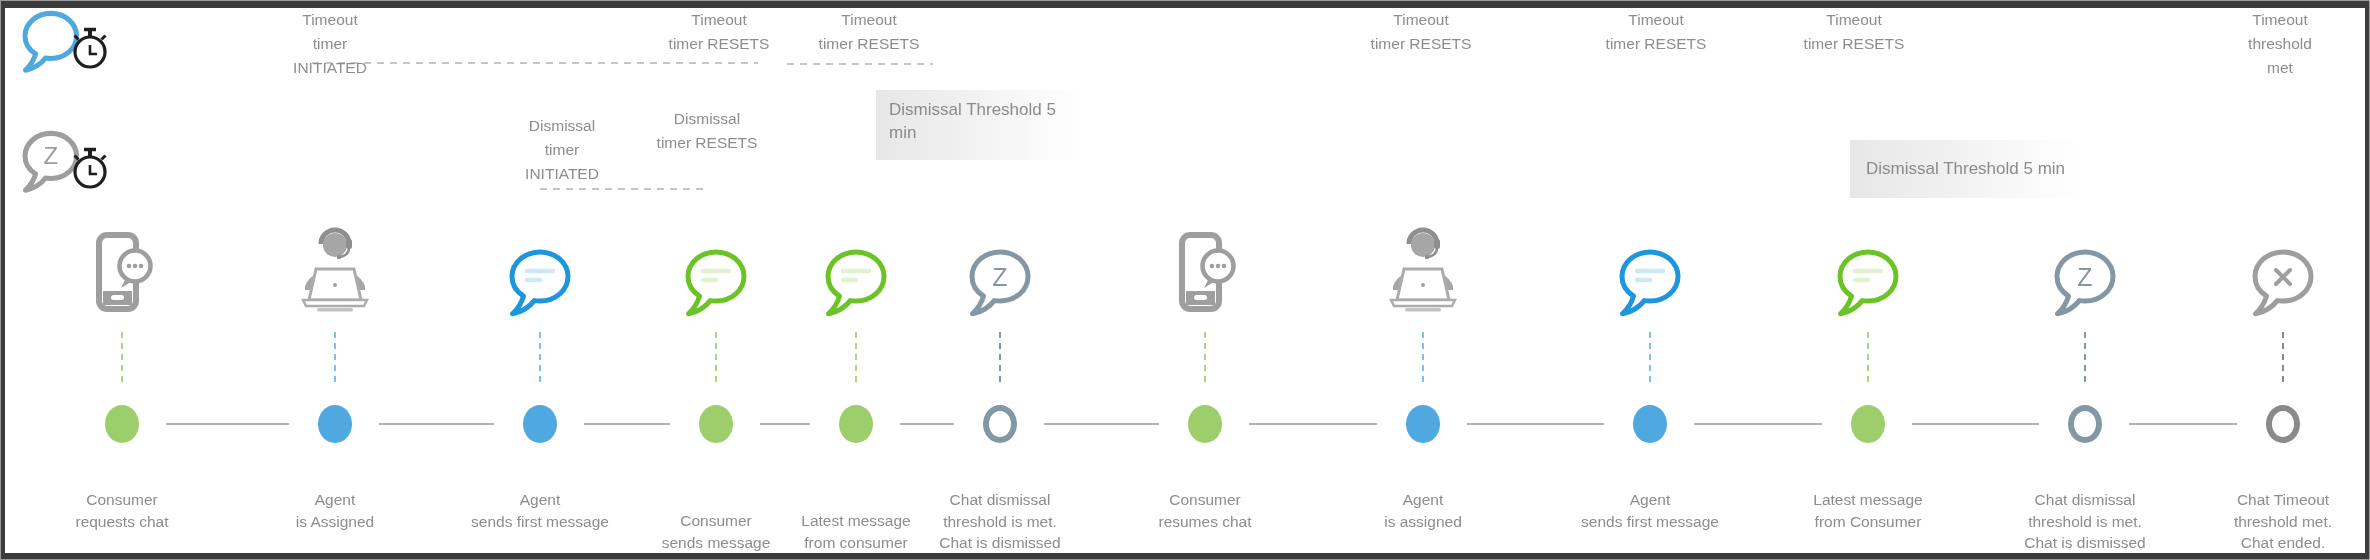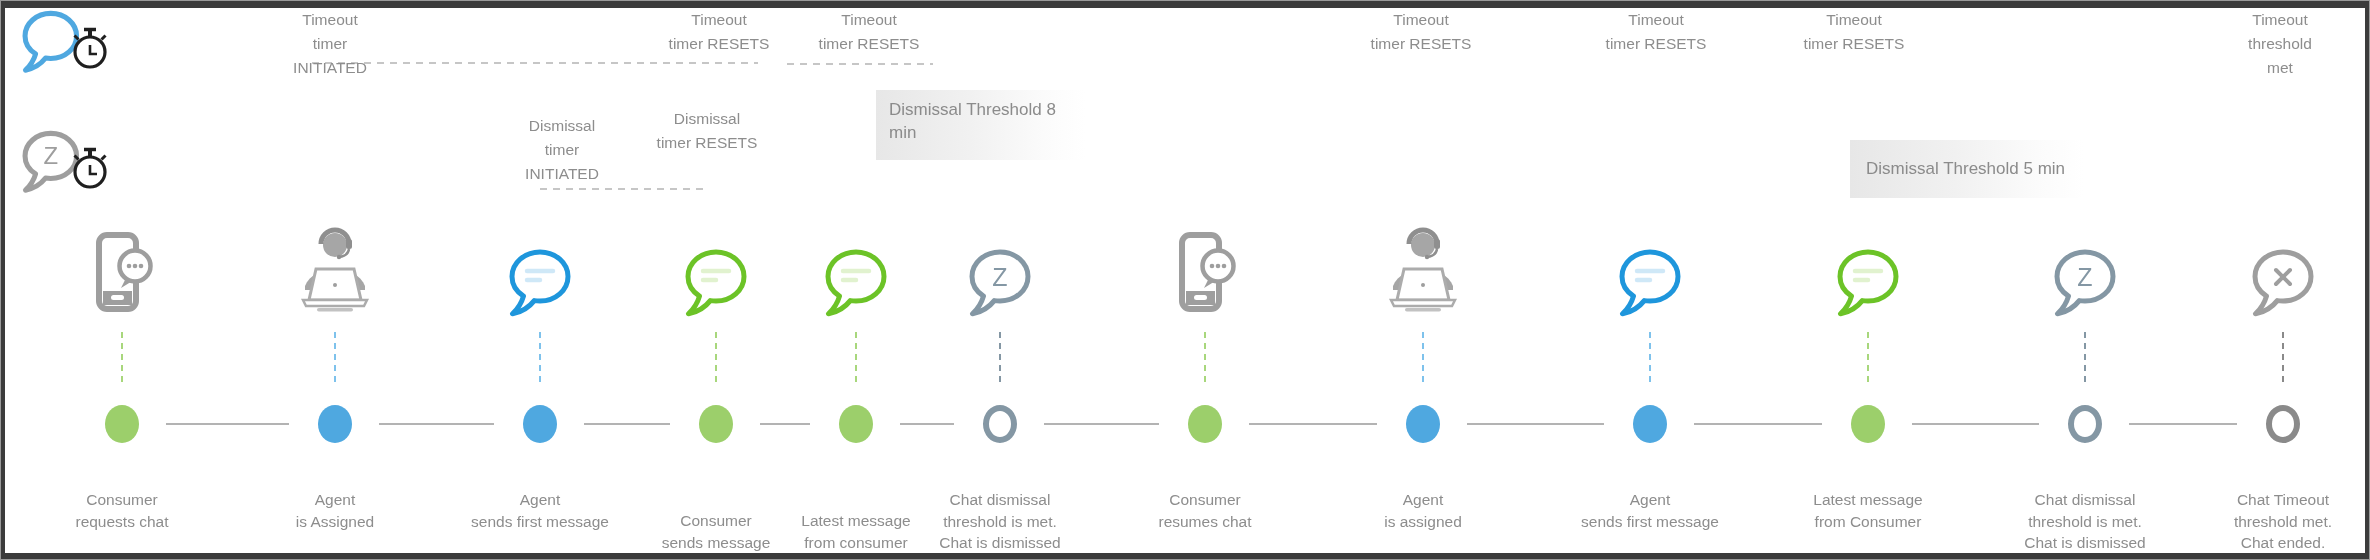--- a/index.html
+++ b/index.html
@@ -83,21 +83,21 @@
     <div class="ann" style="left: 2280px; top: 8px;">Timeout
 threshold met</div>
     <div class="ann" style="left: 562px; top: 114px;">Dismissal
 timer
 INITIATED</div>
     <div class="ann" style="left: 707px; top: 107px;">Dismissal
 timer RESETS</div>
     <div class="hdash" style="left: 312px; top: 62px; width: 446px;"></div>
     <div class="hdash" style="left: 787px; top: 63px; width: 146px;"></div>
     <div class="hdash" style="left: 540px; top: 188px; width: 169px;"></div>
-    <div class="thresh-box multi" style="left: 876px; top: 90px; width: 186px; height: 62px;">Dismissal Threshold 8
+    <div class="thresh-box multi" style="left: 876px; top: 90px; width: 186px; height: 62px;">Dismissal Threshold 5
 min</div>
     <div class="thresh-box single" style="left: 1850px; top: 140px; width: 218px; height: 58px;">Dismissal Threshold 5 min</div>
     <div class="icon-box" style="left: 82px; top: 230px;"><svg width="80" height="86" viewBox="0 0 80 86">
     <rect x="17" y="5" width="37" height="74" rx="8" fill="#fff" stroke="#9E9E9E" stroke-width="6"></rect>
     <rect x="21" y="61" width="29" height="14" fill="#9E9E9E"></rect>
     <rect x="29" y="65" width="13" height="5" rx="2.5" fill="#fff"></rect>
     <path d="M44 48 L39 58 L52 50 Z" fill="#9E9E9E"></path>
     <circle cx="53" cy="36" r="15.5" fill="#fff" stroke="#9E9E9E" stroke-width="4.5"></circle>
     <circle cx="47" cy="36" r="2.3" fill="#9E9E9E"></circle>
     <circle cx="53" cy="36" r="2.3" fill="#9E9E9E"></circle>

